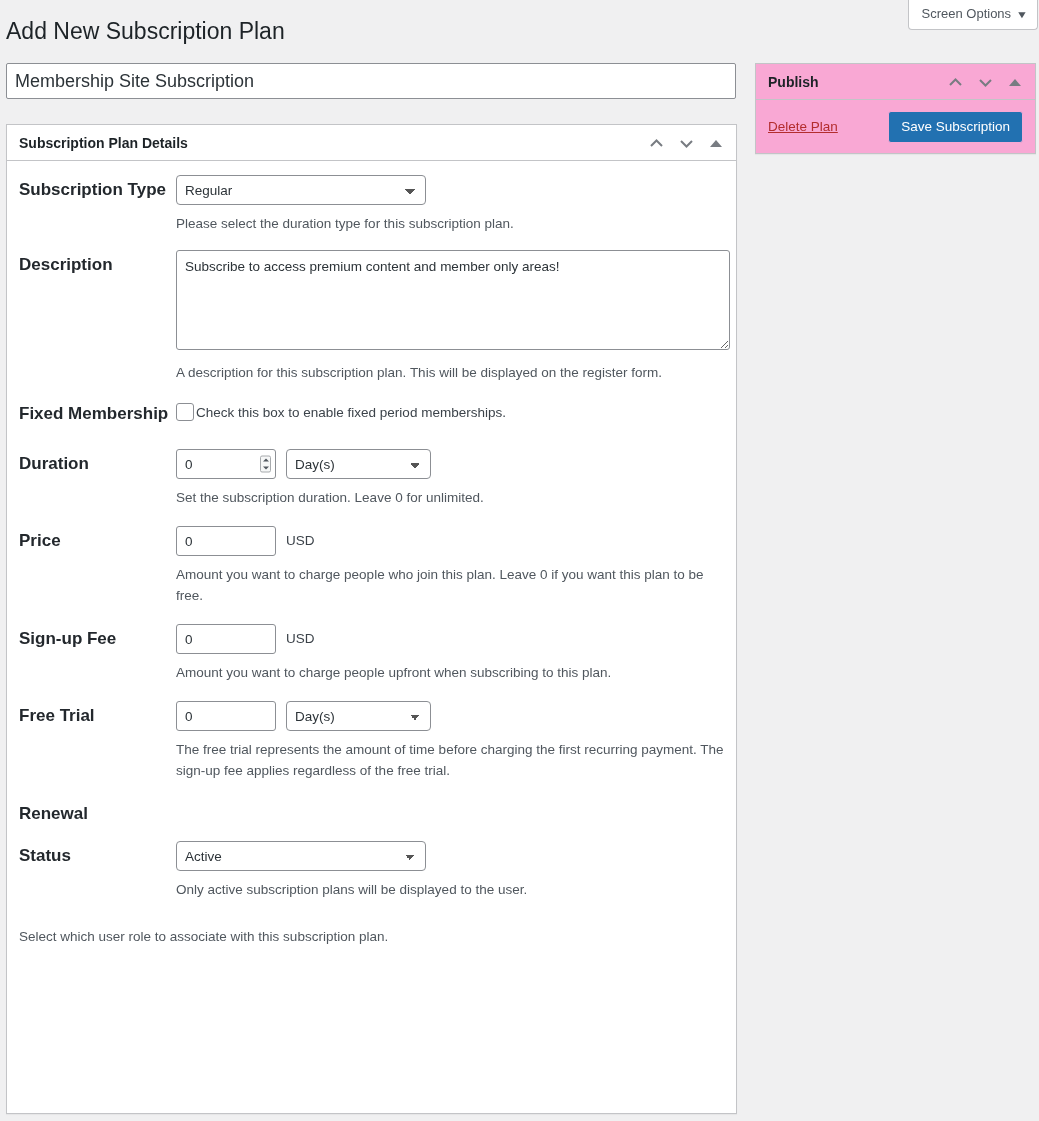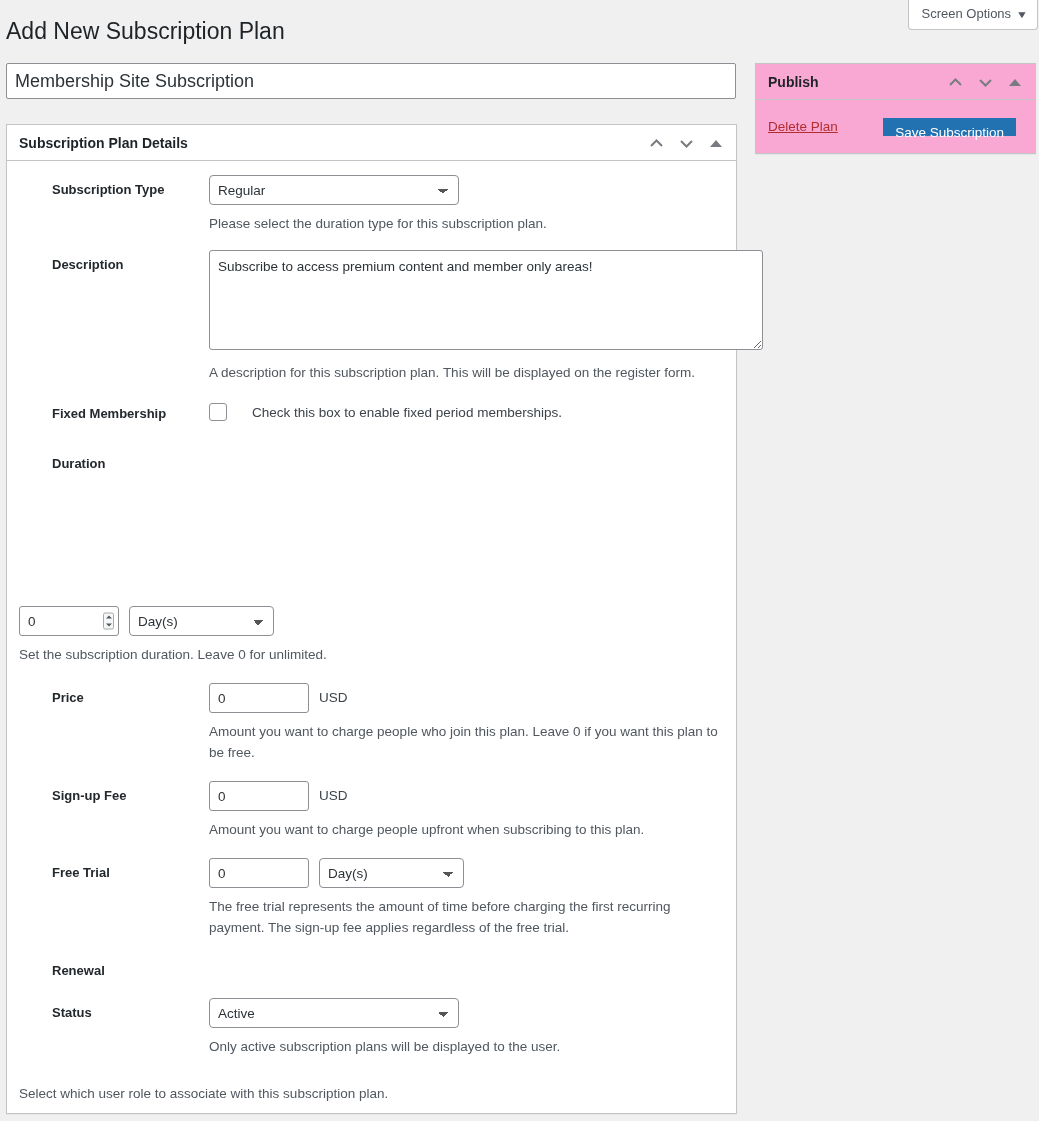--- a/index.html
+++ b/index.html
@@ -103,26 +103,25 @@
   
   .metabox-body { padding: 14px 0 0 0; }
   .field-row {
     display: flex;
     padding: 0 12px;
     margin-bottom: 0;
   }
   .field-label {
     width: 157px;
     flex: 0 0 157px;
-    font-size: 13px;
+    font-size: 17px;
     font-weight: bold;
     color: #23282d;
     padding-top: 6px;
     line-height: 18px;
-    margin-left: 33px;
   }
   .field-control { flex: 1 1 auto; min-width: 0; }
   .field-desc {
     font-size: 13.5px;
     color: #50575e;
     line-height: 21px;
     margin: 8px 0 0 0;
     max-width: 556px;
   }
 
@@ -202,21 +201,21 @@
   }
   .spin-ctrl i {
     display: block;
     width: 0; height: 0;
     border-left: 3px solid transparent;
     border-right: 3px solid transparent;
   }
   .spin-ctrl i.up { border-bottom: 3px solid #50575e; }
   .spin-ctrl i.dn { border-top: 3px solid #50575e; }
 
-  .cb-row { display: flex; align-items: center; gap: 25px; padding-top: 4px; }
+  .cb-row { display: flex; align-items: center; gap: 2px; padding-top: 4px; }
   input.wp-checkbox {
     -webkit-appearance: none; appearance: none;
     width: 18px; height: 18px;
     margin: 0;
     border: 1px solid #8c8f94;
     border-radius: 3px;
     background: #fff;
     cursor: pointer;
     outline: none;
   }
@@ -247,21 +246,21 @@
   }
   .delete-link {
     font-size: 13.5px;
     color: #b32d2e;
     text-decoration: underline;
     cursor: pointer;
   }
   .save-btn {
     background: #2271b1;
     color: #fff;
-    border: 7px solid #f9a8d4;
+    border: 1px solid #f9a8d4;
     border-radius: 3px;
     font-size: 13.5px;
     font-family: "Liberation Sans", sans-serif;
     padding: 0 12px;
     height: 32px;
     cursor: pointer;
     line-height: 30px;
   }
 </style>
 </head>
@@ -322,21 +321,21 @@
       <div class="field-row" style="margin-bottom:26px;">
         <div class="field-label">Fixed Membership</div>
         <div class="field-control">
           <div class="cb-row">
             <input type="checkbox" class="wp-checkbox" style="">
             <span class="cb-label">Check this box to enable fixed period memberships.</span>
           </div>
         </div>
       </div>
 
-      <div class="field-row" style="margin-bottom:18px;flex-direction:column;">
+      <div class="field-row" style="margin-bottom:18px;">
         <div class="field-label">Duration</div>
         <div class="field-control">
           <div class="inline-row">
             <span class="num-wrap">
               <input type="text" class="num-input spinner" value="0" style="">
               <span class="spin-ctrl">
                   <i class="up"></i>
                   <i class="dn"></i>
                 </span>
             </span>

